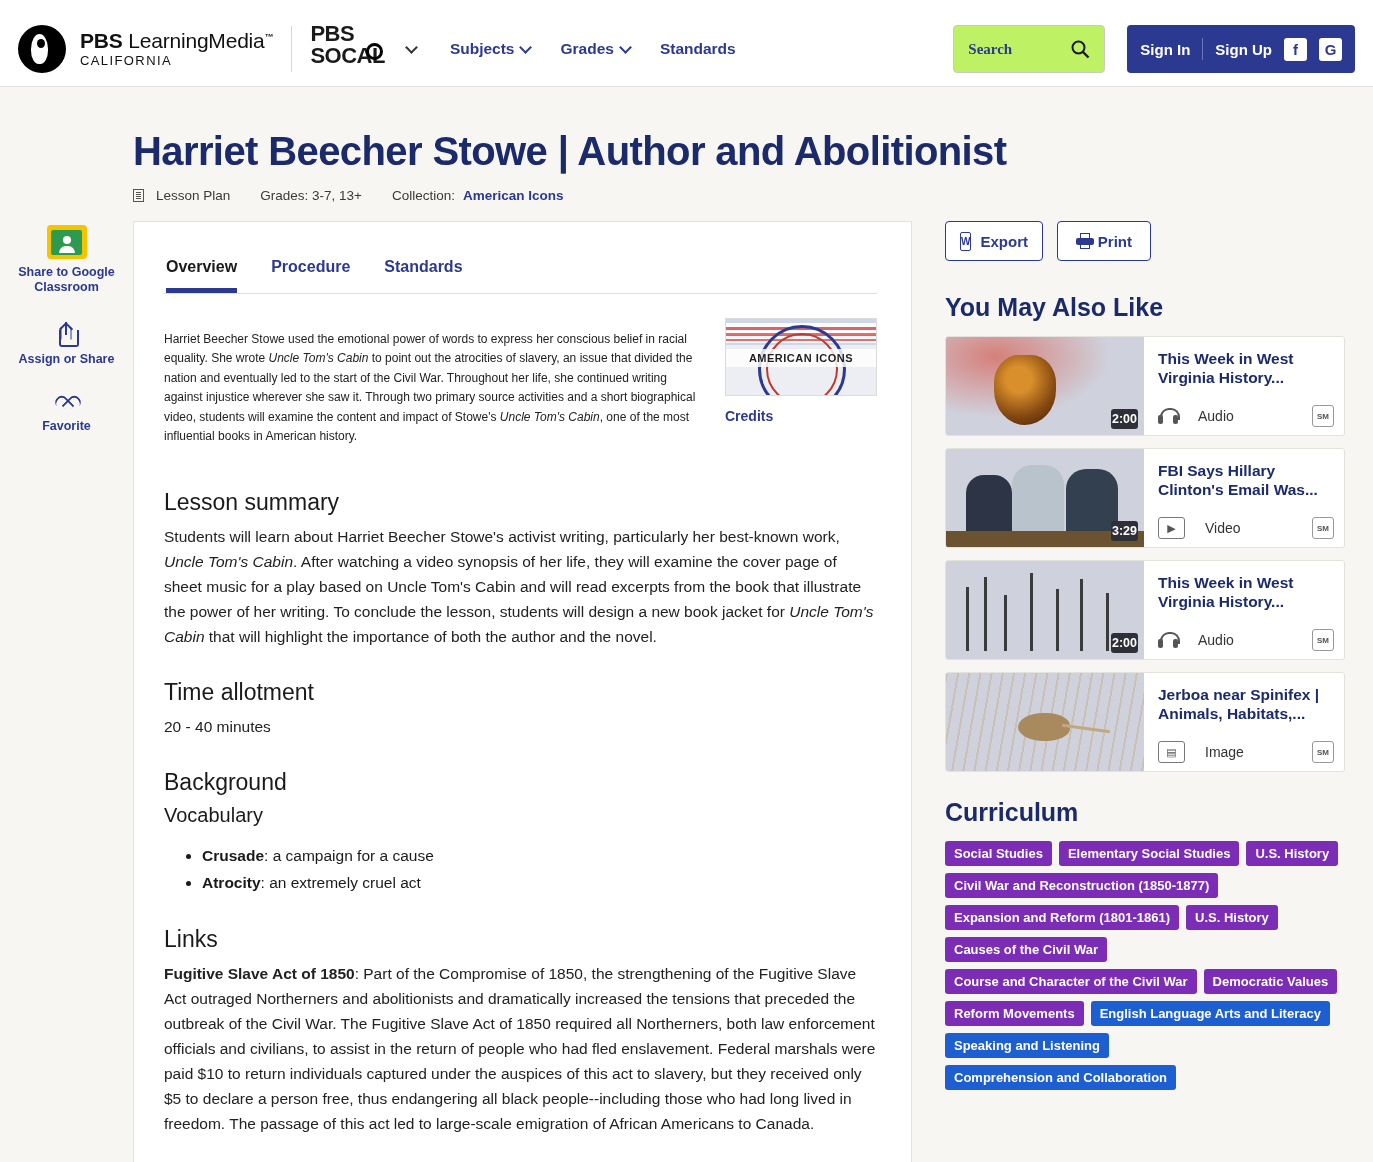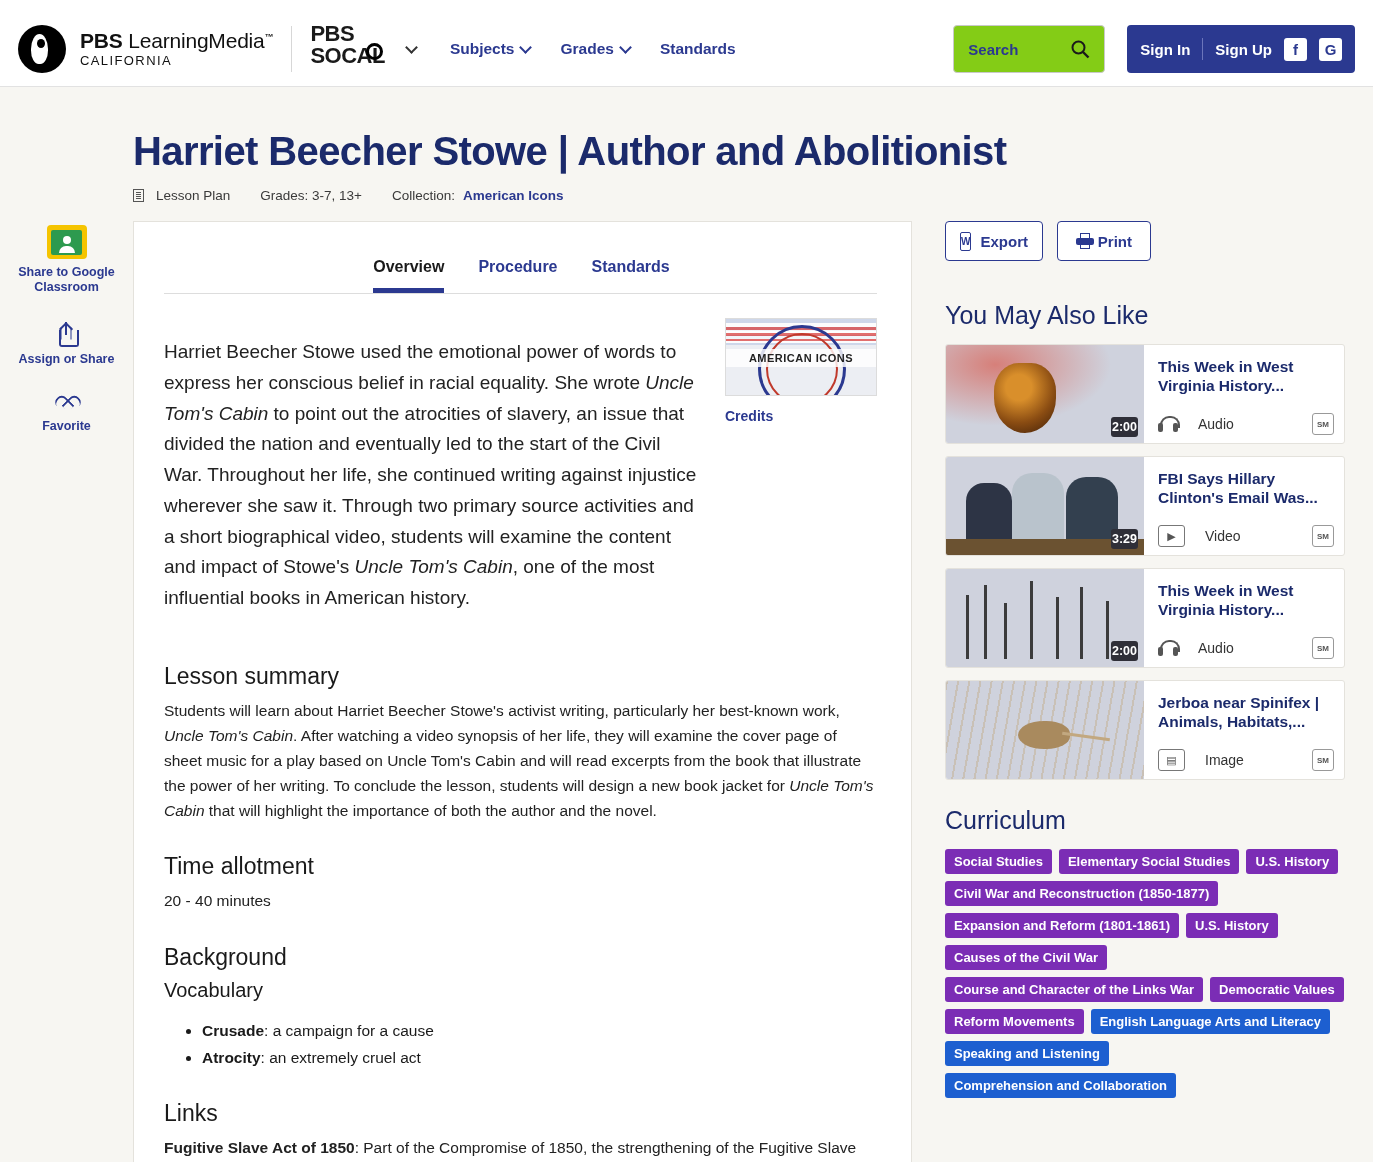--- a/index.html
+++ b/index.html
@@ -65,21 +65,21 @@
   .mainnav a {
     color:#2b3990; font-weight: bold; font-size: 15.5px; text-decoration:none;
     display:flex; align-items:center; gap:7px;
   }
   .header-right {
     margin-left:auto; display:flex; align-items:center; gap: 22px;
   }
   .searchbox {
     width: 152px; height: 48px; border: 1px solid #c9c9c9; border-radius: 4px;
     display:flex; align-items:center; justify-content: space-between;
-    padding: 0 14px; background:#84cc16;
+    padding: 0 14px; background:#bef264;font-family:Liberation Serif, serif;
   }
   .searchbox span { font-weight:bold; color:#2b3990; font-size: 15px; }
   .auth {
     background:#2b3990; height: 48px; border-radius: 4px; display:flex;
     align-items:center; padding: 0 13px; gap: 12px; color:#fff;
   }
   .auth a { color:#fff; font-weight:bold; font-size:15px; text-decoration:none; }
   .auth .sep { width:1px; height: 22px; background:#6b75bb; }
   .sq {
     width: 23px; height: 23px; border-radius: 3px; background:#fff; color:#2b3990;
@@ -158,28 +158,28 @@
     top: 2px;
   }
   .heart::before { left: 10px; transform: rotate(45deg); border-right:none;}
   .heart::after { left: 1px; transform: rotate(-45deg); border-left:none;}
 
   
   .main {
     width: 779px; background:#fff; border:1px solid #e4e2dc;
     padding: 36px 34px 40px 30px; position: relative;
   }
-  .tabs { display:flex; gap: 34px; border-bottom: 1px solid #ddd; padding-left: 2px; justify-content: center;}
+  .tabs { display:flex; gap: 34px; border-bottom: 1px solid #ddd; padding-left: 2px;}
   .tab {
     font-size: 16px; font-weight: bold; color:#2b3990; padding-bottom: 12px;
     cursor:pointer;
   }
   .tab.active { color:#1a1a1a; border-bottom: 5px solid #2b3990; }
   .intro-wrap { display:flex; gap: 26px; margin-top: 24px; }
-  .intro { font-size: 19px; line-height: 1.62; color:#222; flex:1; }
+  .intro { font-size: 12px; line-height: 1.62; color:#222; flex:1; }
   .thumbcol { width: 152px; flex:none; }
   .thumb {
     width: 152px; height: 78px; background:#eceef3; position:relative; overflow:hidden;
     border: 1px solid #dcdcdc;
   }
   .thumb .stripes {
     position:absolute; left:0; top:0; width:100%; height: 26px;
     background: repeating-linear-gradient(180deg,#c9d3e8 0 4px,#fff 4px 8px);
     opacity: .85;
   }
@@ -225,21 +225,21 @@
     font-size: 10px; display:flex; align-items:center; justify-content:center; font-weight:bold;
   }
   .printer {
     width: 18px; height: 16px; position:relative;
   }
   .printer .top { position:absolute; left:4px; top:0; width:10px; height:5px; border:1.6px solid #2b3990; border-bottom:none;}
   .printer .mid { position:absolute; left:0; top:5px; width:18px; height:7px; background:#2b3990; border-radius:2px;}
   .printer .bot { position:absolute; left:4px; top:11px; width:10px; height:5px; border:1.6px solid #2b3990; background:#fff;}
 
   .sect-title {
-    font-size: 25px; font-weight: normal; color:#1b2a6b; margin: 40px 0 14px;
+    font-size: 25px; font-weight: bold; color:#1b2a6b; margin: 32px 0 14px;
   }
   .card {
     display:flex; background:#fff; border:1px solid #e4e2dc; border-radius: 3px;
     margin-bottom: 12px; height: 100px; overflow:hidden;
   }
   .card .media {
     width: 198px; flex:none; background:#cfd2dd; position:relative;
   }
   .card .badge {
     position:absolute; right: 6px; bottom: 6px; background:#2f2f38; color:#fff;
@@ -544,21 +544,21 @@
 
       <div class="sect-title" style="margin-top:26px">Curriculum</div>
       <div class="tags">
         <span class="tag">Social Studies</span>
         <span class="tag">Elementary Social Studies</span>
         <span class="tag">U.S. History</span>
         <span class="tag">Civil War and Reconstruction (1850-1877)</span>
         <span class="tag">Expansion and Reform (1801-1861)</span>
         <span class="tag">U.S. History</span>
         <span class="tag">Causes of the Civil War</span>
-        <span class="tag">Course and Character of the Links War</span>
+        <span class="tag">Course and Character of the Civil War</span>
         <span class="tag">Democratic Values</span>
         <span class="tag">Reform Movements</span>
         <span class="tag blue">English Language Arts and Literacy</span>
         <span class="tag blue">Speaking and Listening</span>
         <span class="tag blue">Comprehension and Collaboration</span>
       </div>
     </div>
 
   </div>
 </div>

